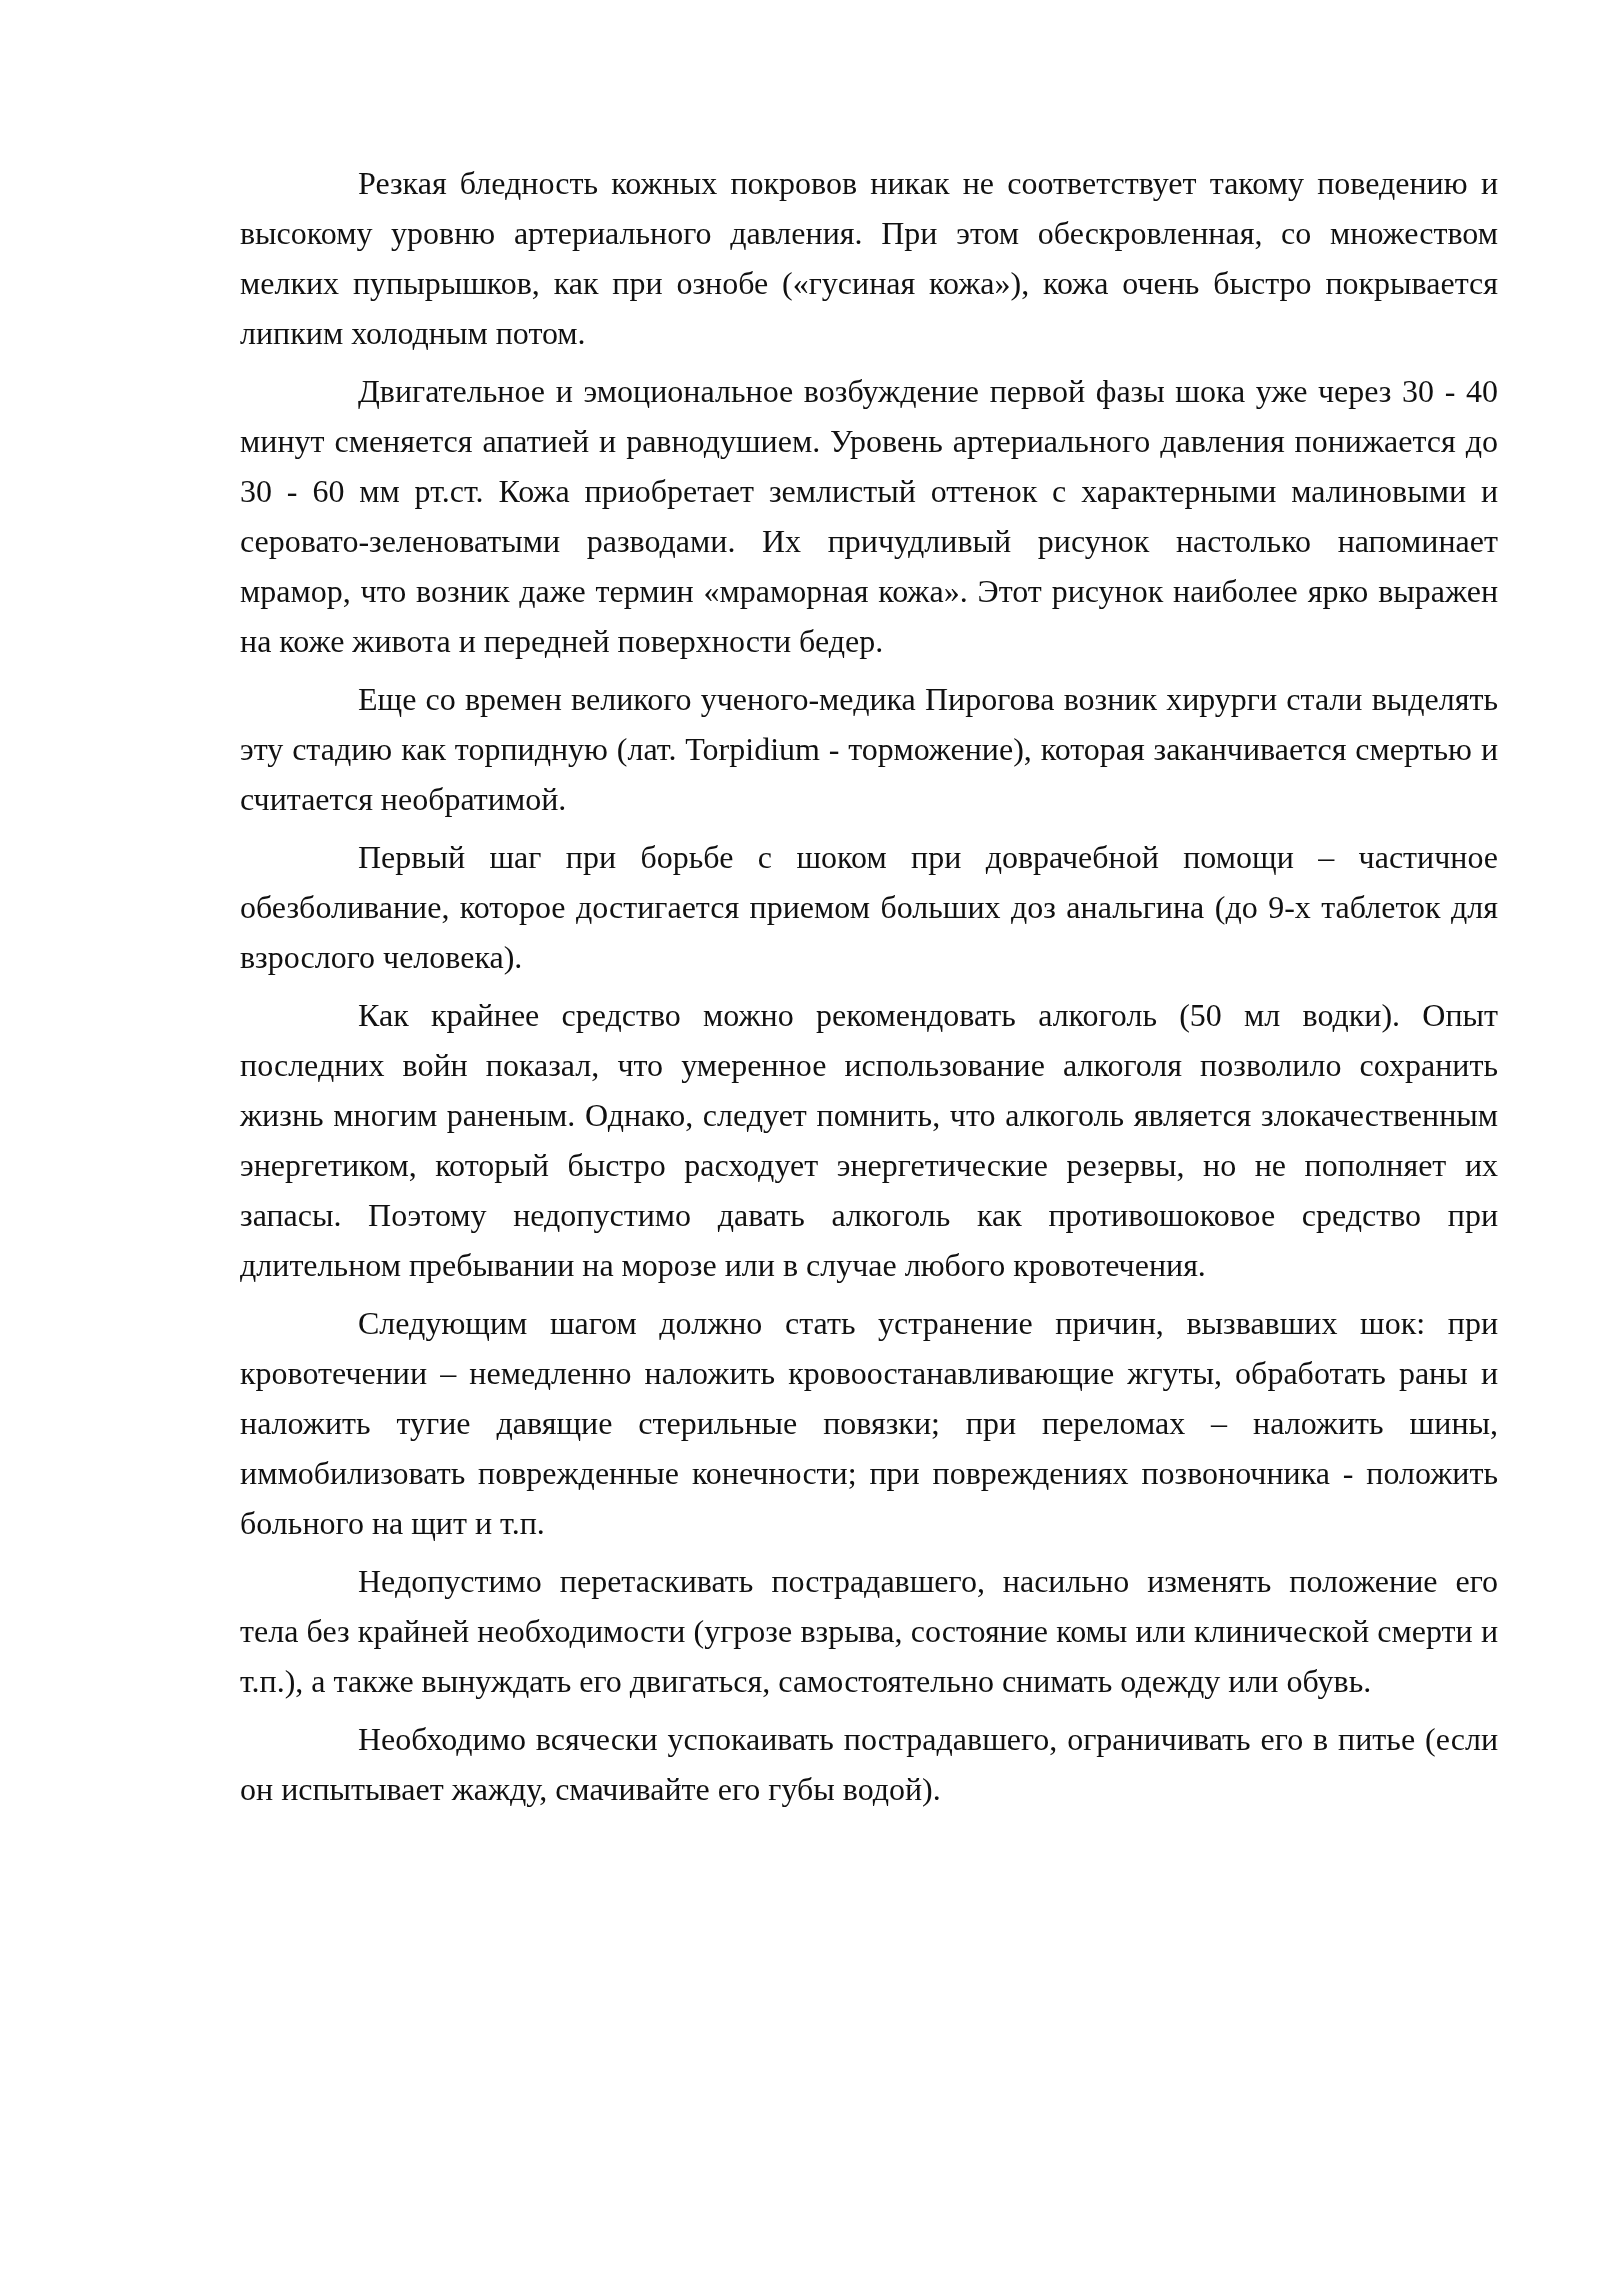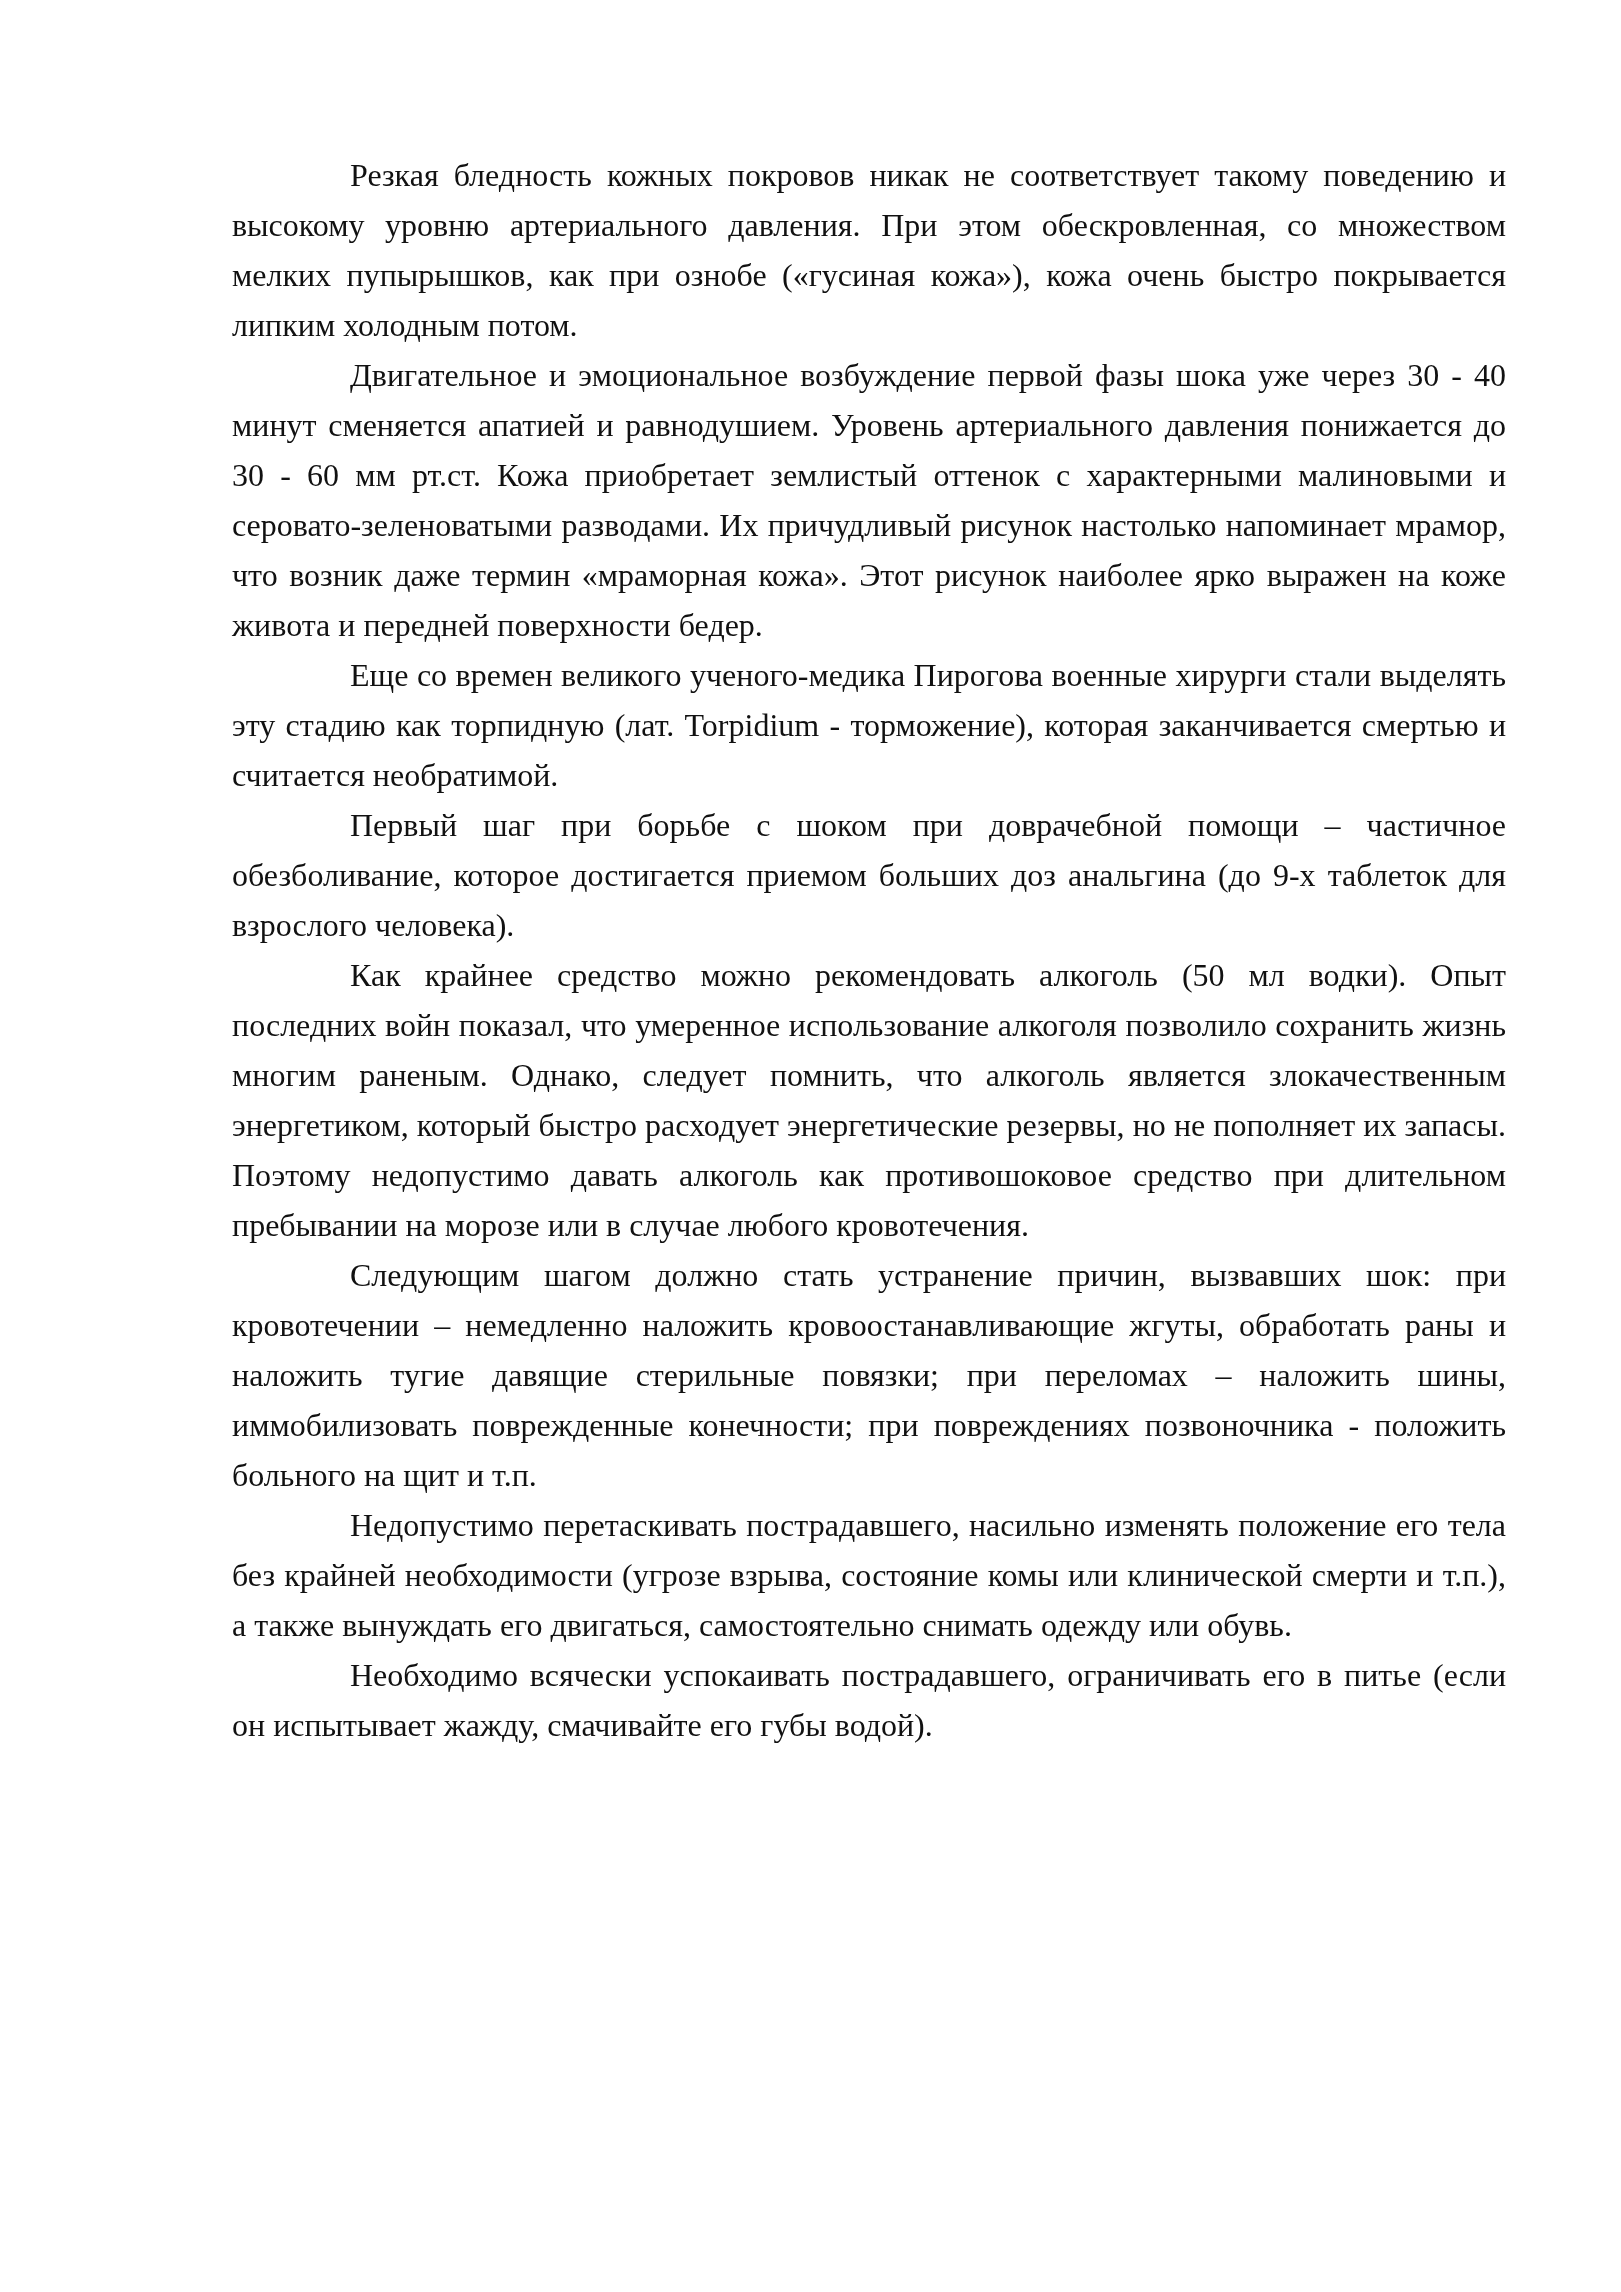--- a/index.html
+++ b/index.html
@@ -17,32 +17,32 @@
       position: absolute;
       left: 232px;
       top: 150px;
       width: 1274px;
       font-family: "Liberation Serif", "DejaVu Serif", serif;
       font-size: 32px;
       line-height: 50px;
       color: #111111;
     }
     .para {
-      margin: 0;
+      margin: 8px;
       text-align: justify;
       text-indent: 118px;
       hyphens: none;
     }
   </style>
 </head>
 <body>
 
 <div class="page">
   <p class="para">Резкая бледность кожных покровов никак не соответствует такому поведению и высокому уровню артериального давления. При этом обескровленная, со множеством мелких пупырышков, как при ознобе («гусиная кожа»), кожа очень быстро покрывается липким холодным потом.</p>
   <p class="para">Двигательное и эмоциональное возбуждение первой фазы шока уже через 30 - 40 минут сменяется апатией и равнодушием. Уровень артериального давления понижается до 30 - 60 мм рт.ст. Кожа приобретает землистый оттенок с характерными малиновыми и серовато-зеленоватыми разводами. Их причудливый рисунок настолько напоминает мрамор, что возник даже термин «мраморная кожа». Этот рисунок наиболее ярко выражен на коже живота и передней поверхности бедер.</p>
-  <p class="para">Еще со времен великого ученого-медика Пирогова военные хирурги стали выделять эту стадию как торпидную (лат. Torpidium - торможение), которая заканчивается смертью и считается необратимой.</p>
+  <p class="para">Еще со времен великого ученого-медика Пирогова возник хирурги стали выделять эту стадию как торпидную (лат. Torpidium - торможение), которая заканчивается смертью и считается необратимой.</p>
   <p class="para">Первый шаг при борьбе с шоком при доврачебной помощи – частичное обезболивание, которое достигается приемом больших доз анальгина (до 9-х таблеток для взрослого человека).</p>
   <p class="para">Как крайнее средство можно рекомендовать алкоголь (50 мл водки). Опыт последних войн показал, что умеренное использование алкоголя позволило сохранить жизнь многим раненым. Однако, следует помнить, что алкоголь является злокачественным энергетиком, который быстро расходует энергетические резервы, но не пополняет их запасы. Поэтому недопустимо давать алкоголь как противошоковое средство при длительном пребывании на морозе или в случае любого кровотечения.</p>
   <p class="para">Следующим шагом должно стать устранение причин, вызвавших шок: при кровотечении – немедленно наложить кровоостанавливающие жгуты, обработать раны и наложить тугие давящие стерильные повязки; при переломах – наложить шины, иммобилизовать поврежденные конечности; при повреждениях позвоночника - положить больного на щит и т.п.</p>
   <p class="para">Недопустимо перетаскивать пострадавшего, насильно изменять положение его тела без крайней необходимости (угрозе взрыва, состояние комы или клинической смерти и т.п.), а также вынуждать его двигаться, самостоятельно снимать одежду или обувь.</p>
   <p class="para">Необходимо всячески успокаивать пострадавшего, ограничивать его в питье (если он испытывает жажду, смачивайте его губы водой).</p>
 </div>
 
 
 </body></html>

